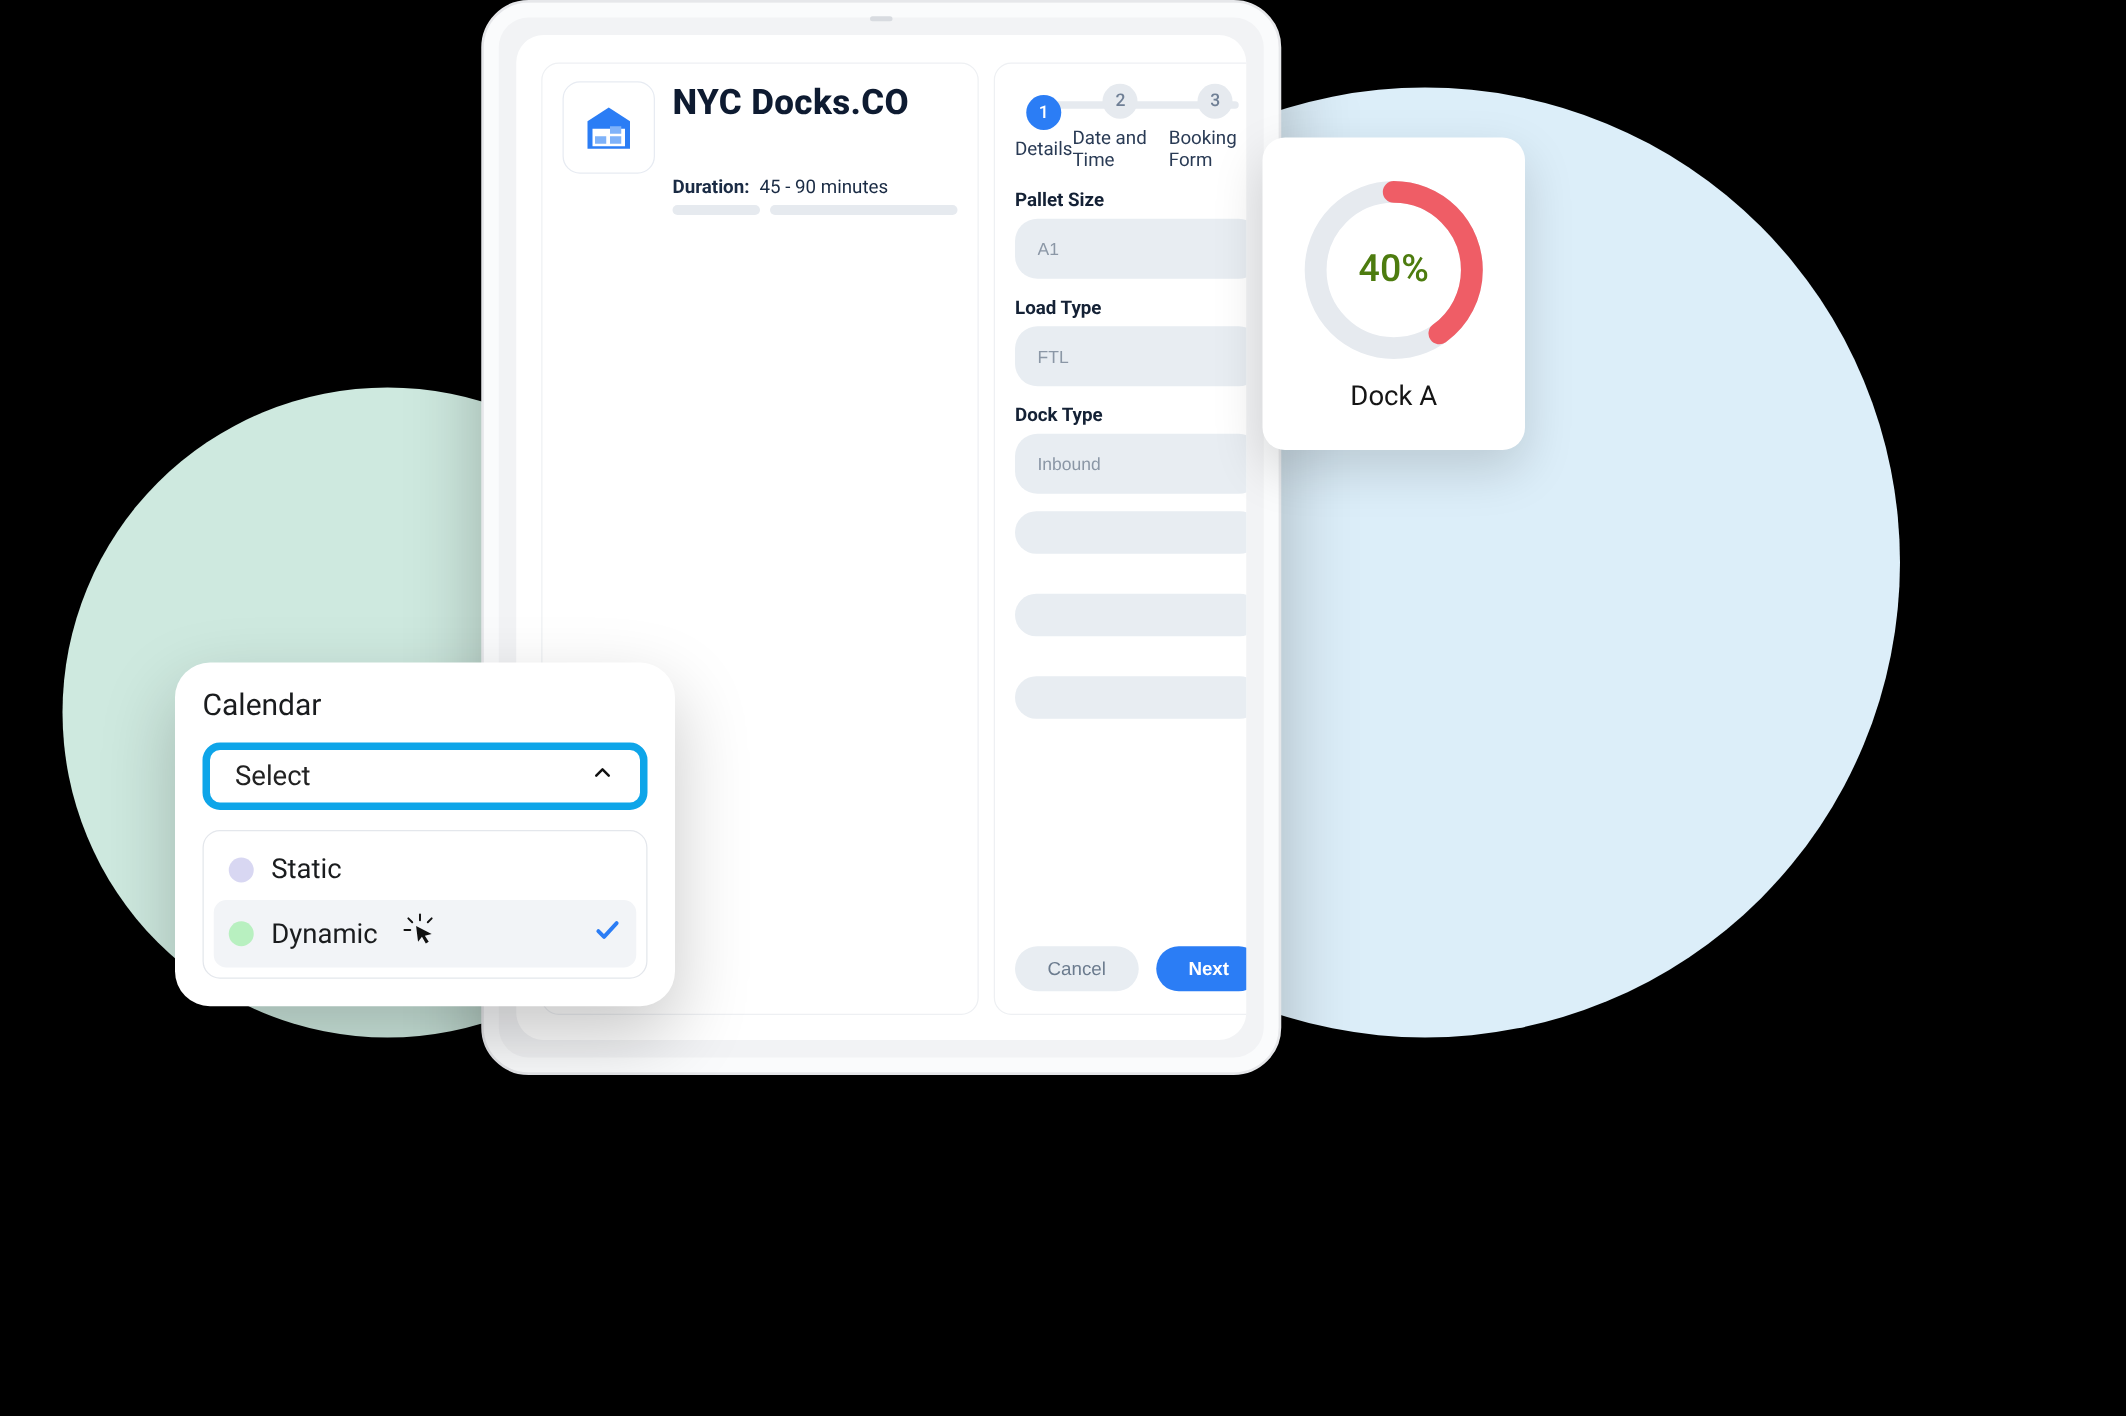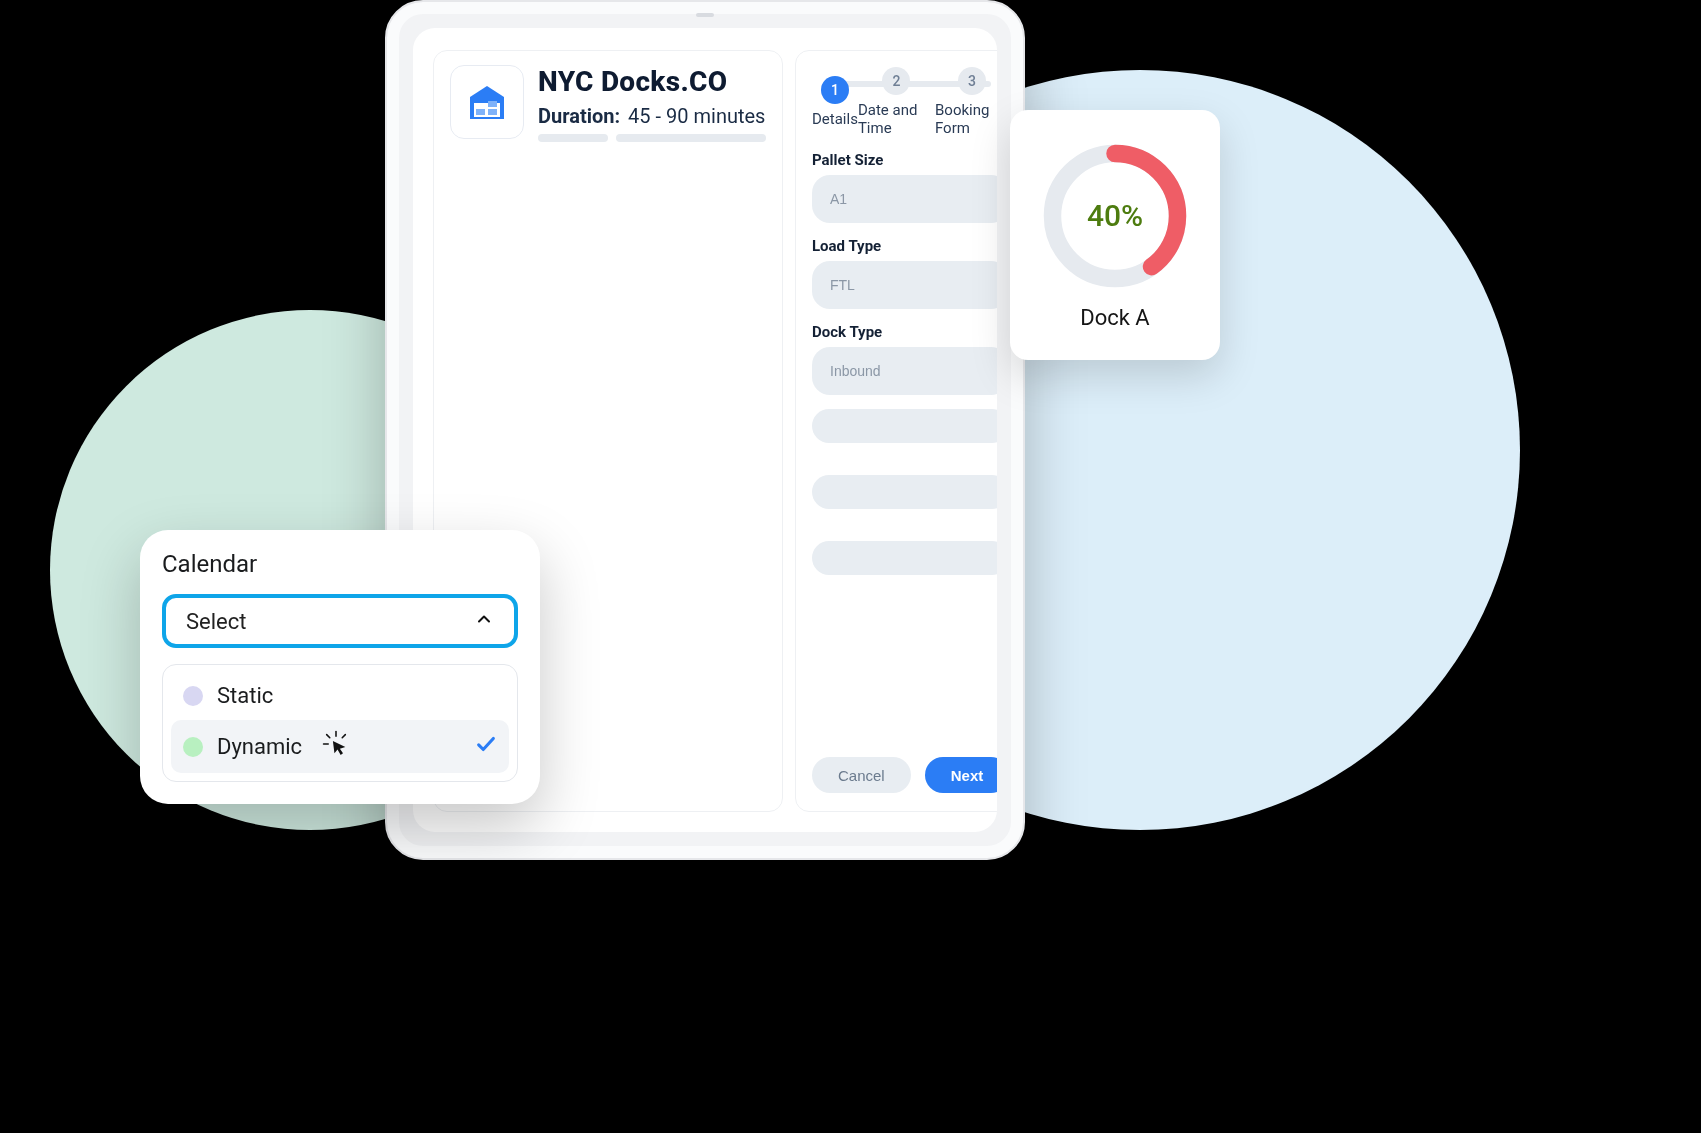--- a/index.html
+++ b/index.html
@@ -72,21 +72,21 @@
   }
   .app-icon {
     width: 74px; height: 74px;
     border: 1px solid #e7ebf2;
     border-radius: 14px;
     display: flex; align-items: center; justify-content: center;
     background: #fff;
   }
   .header-text { flex: 1; display: flex; flex-direction: column; gap: 6px; }
   .title { font-size: 28px; font-weight: 800; color: #0e1b31; letter-spacing: 0.3px; }
-  .duration-row { display: flex; gap: 8px; font-size: 20px; color: #1a2b44; }
+  .duration-row { display: flex; gap: 8px; font-size: 15px; color: #1a2b44; margin-top: 36px; }
   .duration-label { font-weight: 700; }
   .ph-row { display: flex; gap: 8px; }
   .ph { height: 8px; background: #e6eaef; border-radius: 4px; }
 
   
   .stepper-card {
     border: 1px solid #eef0f3;
     border-radius: 14px;
     padding: 16px 16px 18px 16px;
     display: flex; flex-direction: column; gap: 14px;
@@ -162,21 +162,21 @@
     left: 140px; top: 530px;
     width: 400px;
     background: #fff;
     border-radius: 28px;
     box-shadow: 0 24px 60px rgba(0,0,0,0.22);
     padding: 20px 22px 22px 22px;
     display: flex; flex-direction: column; gap: 16px;
   }
   .calendar-title { font-size: 24px; color: #1a1c1e; }
   .select-box {
-    border: 4px solid #0ea5e9;
+    border: 6px solid #0ea5e9;
     border-radius: 14px;
     height: 54px;
     display: flex; align-items: center; justify-content: space-between;
     padding: 0 20px;
     font-size: 22px; color: #222;
     cursor: pointer;
   }
   .options {
     border: 1px solid #e4e7ec;
     border-radius: 14px;

